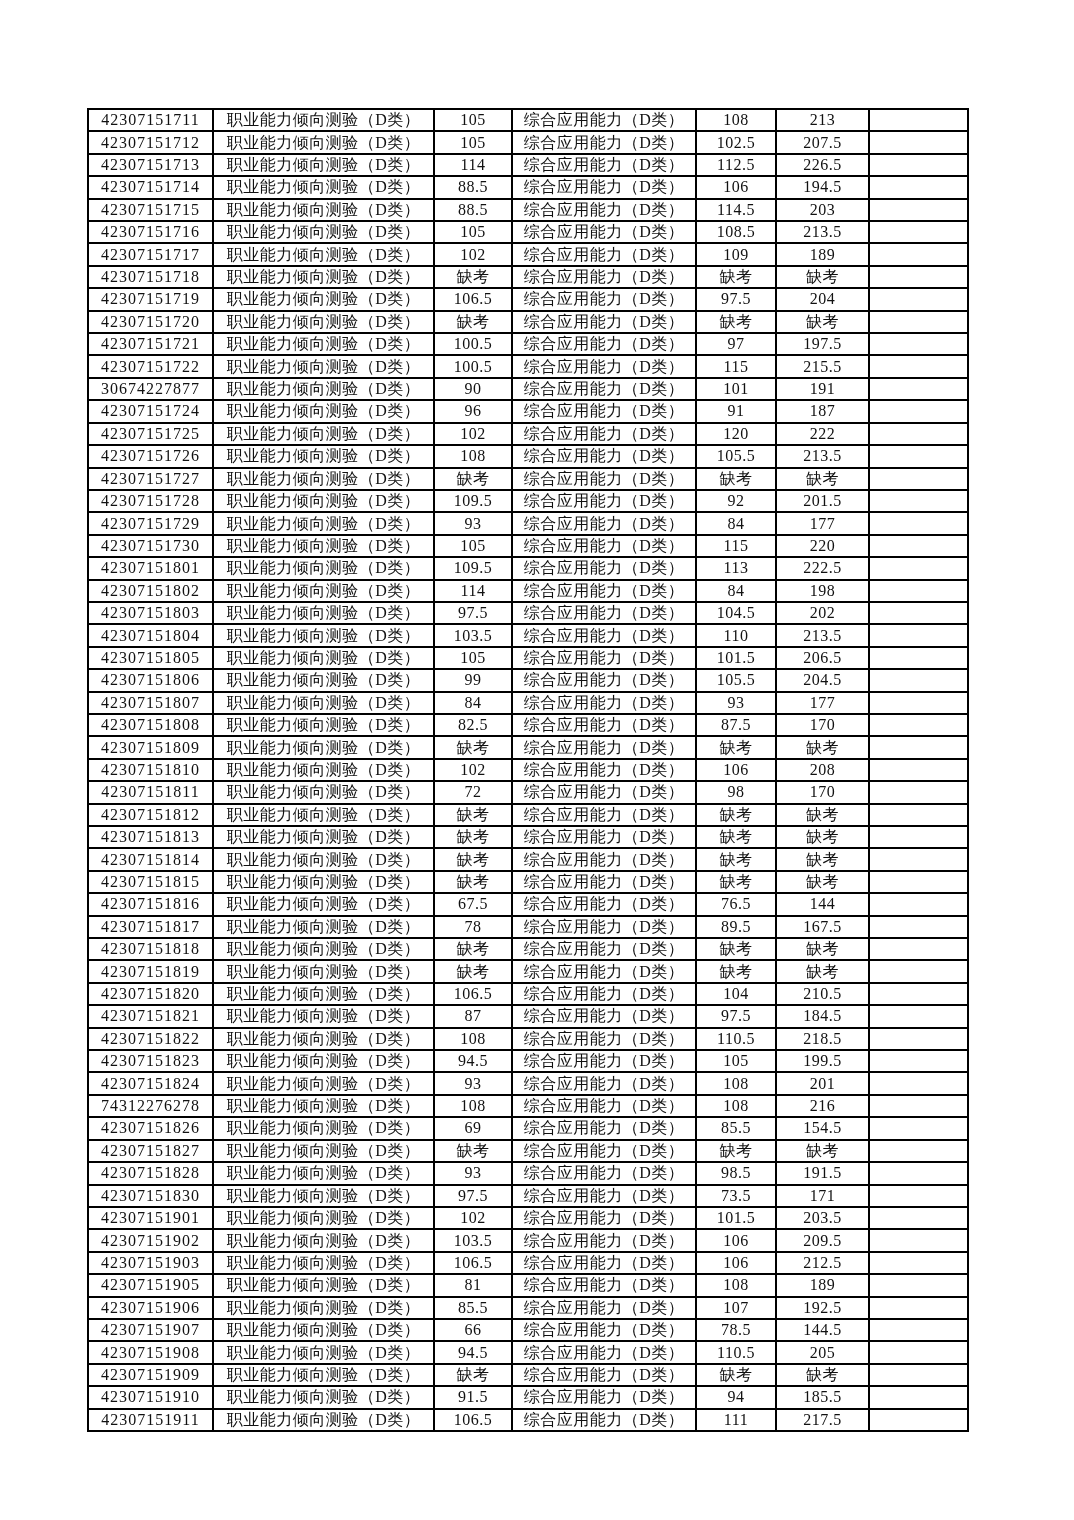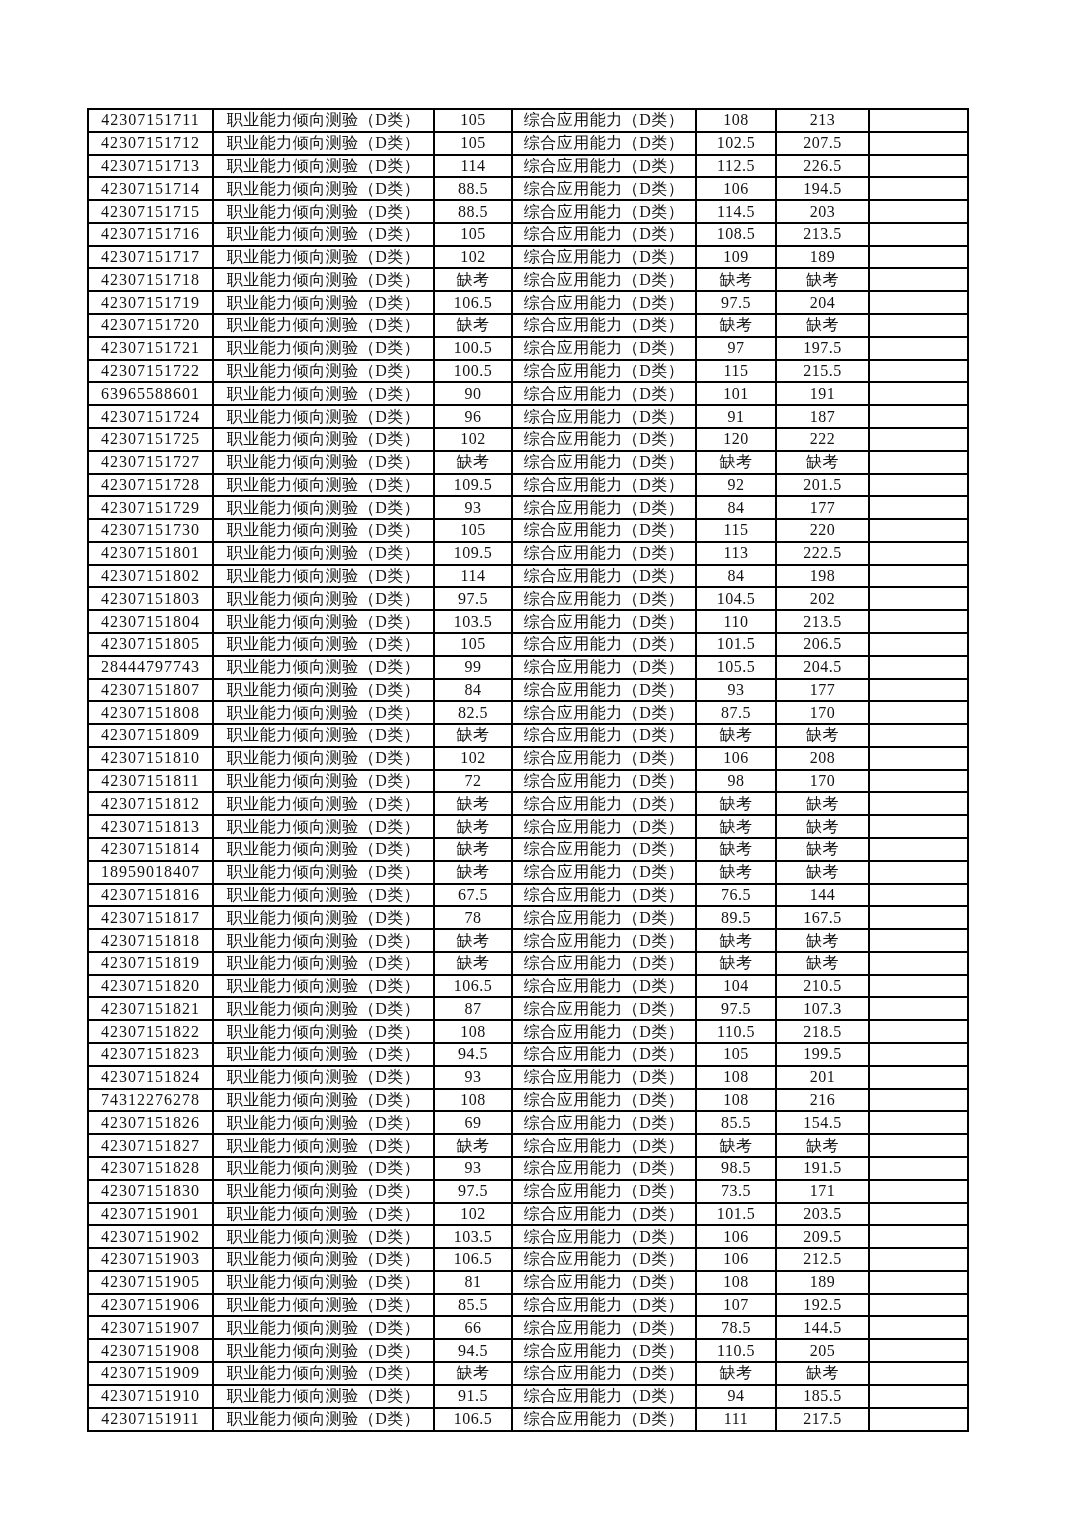--- a/index.html
+++ b/index.html
@@ -168,21 +168,21 @@
         <tr>
       <td class="c-id">42307151722</td>
       <td class="c-subject">职业能力倾向测验（D类）</td>
       <td class="c-score">100.5</td>
       <td class="c-subject">综合应用能力（D类）</td>
       <td class="c-score">115</td>
       <td class="c-score">215.5</td>
       <td class="c-blank"></td>
     </tr>
         <tr>
-      <td class="c-id">63965588601</td>
+      <td class="c-id">30674227877</td>
       <td class="c-subject">职业能力倾向测验（D类）</td>
       <td class="c-score">90</td>
       <td class="c-subject">综合应用能力（D类）</td>
       <td class="c-score">101</td>
       <td class="c-score">191</td>
       <td class="c-blank"></td>
     </tr>
         <tr>
       <td class="c-id">42307151724</td>
       <td class="c-subject">职业能力倾向测验（D类）</td>
@@ -195,20 +195,29 @@
         <tr>
       <td class="c-id">42307151725</td>
       <td class="c-subject">职业能力倾向测验（D类）</td>
       <td class="c-score">102</td>
       <td class="c-subject">综合应用能力（D类）</td>
       <td class="c-score">120</td>
       <td class="c-score">222</td>
       <td class="c-blank"></td>
     </tr>
         <tr>
+      <td class="c-id">42307151726</td>
+      <td class="c-subject">职业能力倾向测验（D类）</td>
+      <td class="c-score">108</td>
+      <td class="c-subject">综合应用能力（D类）</td>
+      <td class="c-score">105.5</td>
+      <td class="c-score">213.5</td>
+      <td class="c-blank"></td>
+    </tr>
+        <tr>
       <td class="c-id">42307151727</td>
       <td class="c-subject">职业能力倾向测验（D类）</td>
       <td class="c-score">缺考</td>
       <td class="c-subject">综合应用能力（D类）</td>
       <td class="c-score">缺考</td>
       <td class="c-score">缺考</td>
       <td class="c-blank"></td>
     </tr>
         <tr>
       <td class="c-id">42307151728</td>
@@ -276,21 +285,21 @@
         <tr>
       <td class="c-id">42307151805</td>
       <td class="c-subject">职业能力倾向测验（D类）</td>
       <td class="c-score">105</td>
       <td class="c-subject">综合应用能力（D类）</td>
       <td class="c-score">101.5</td>
       <td class="c-score">206.5</td>
       <td class="c-blank"></td>
     </tr>
         <tr>
-      <td class="c-id">28444797743</td>
+      <td class="c-id">42307151806</td>
       <td class="c-subject">职业能力倾向测验（D类）</td>
       <td class="c-score">99</td>
       <td class="c-subject">综合应用能力（D类）</td>
       <td class="c-score">105.5</td>
       <td class="c-score">204.5</td>
       <td class="c-blank"></td>
     </tr>
         <tr>
       <td class="c-id">42307151807</td>
       <td class="c-subject">职业能力倾向测验（D类）</td>
@@ -357,21 +366,21 @@
         <tr>
       <td class="c-id">42307151814</td>
       <td class="c-subject">职业能力倾向测验（D类）</td>
       <td class="c-score">缺考</td>
       <td class="c-subject">综合应用能力（D类）</td>
       <td class="c-score">缺考</td>
       <td class="c-score">缺考</td>
       <td class="c-blank"></td>
     </tr>
         <tr>
-      <td class="c-id">18959018407</td>
+      <td class="c-id">42307151815</td>
       <td class="c-subject">职业能力倾向测验（D类）</td>
       <td class="c-score">缺考</td>
       <td class="c-subject">综合应用能力（D类）</td>
       <td class="c-score">缺考</td>
       <td class="c-score">缺考</td>
       <td class="c-blank"></td>
     </tr>
         <tr>
       <td class="c-id">42307151816</td>
       <td class="c-subject">职业能力倾向测验（D类）</td>
@@ -416,21 +425,21 @@
       <td class="c-score">104</td>
       <td class="c-score">210.5</td>
       <td class="c-blank"></td>
     </tr>
         <tr>
       <td class="c-id">42307151821</td>
       <td class="c-subject">职业能力倾向测验（D类）</td>
       <td class="c-score">87</td>
       <td class="c-subject">综合应用能力（D类）</td>
       <td class="c-score">97.5</td>
-      <td class="c-score">107.3</td>
+      <td class="c-score">184.5</td>
       <td class="c-blank"></td>
     </tr>
         <tr>
       <td class="c-id">42307151822</td>
       <td class="c-subject">职业能力倾向测验（D类）</td>
       <td class="c-score">108</td>
       <td class="c-subject">综合应用能力（D类）</td>
       <td class="c-score">110.5</td>
       <td class="c-score">218.5</td>
       <td class="c-blank"></td>

